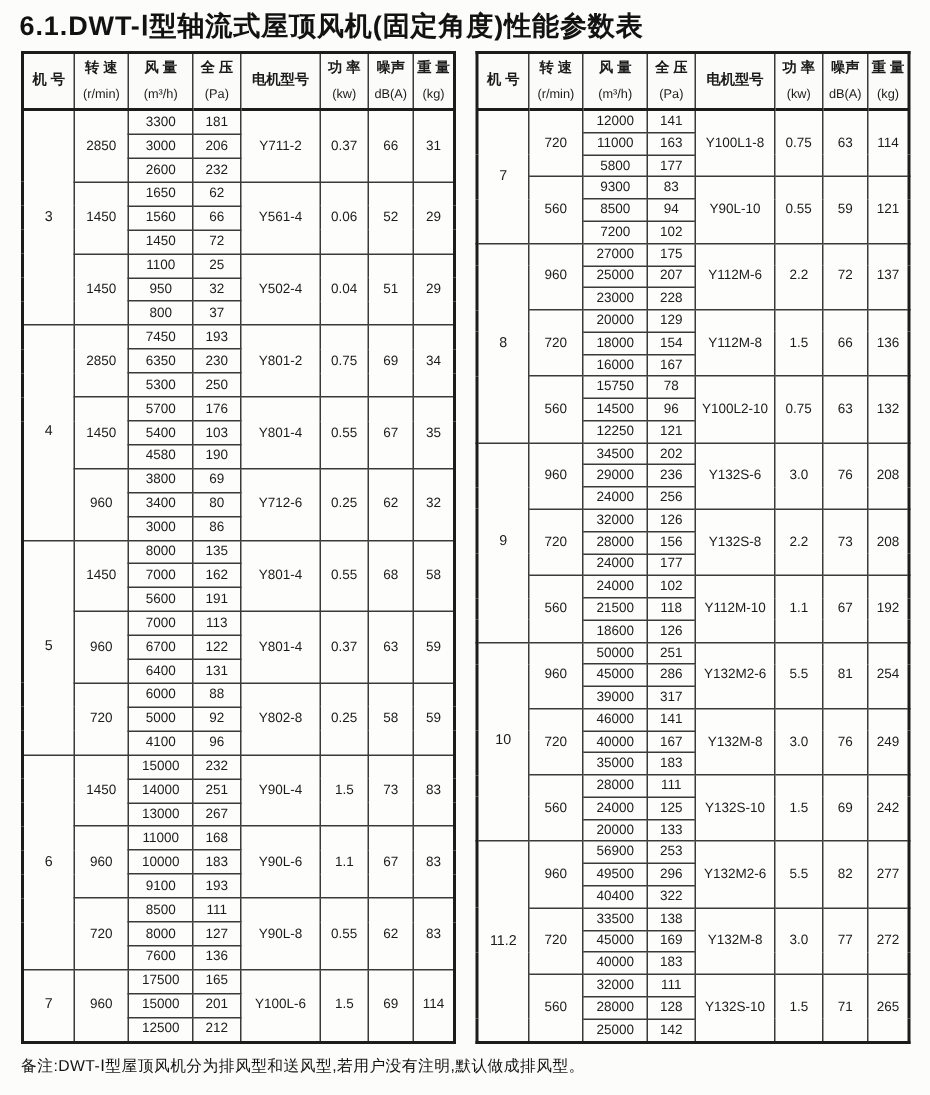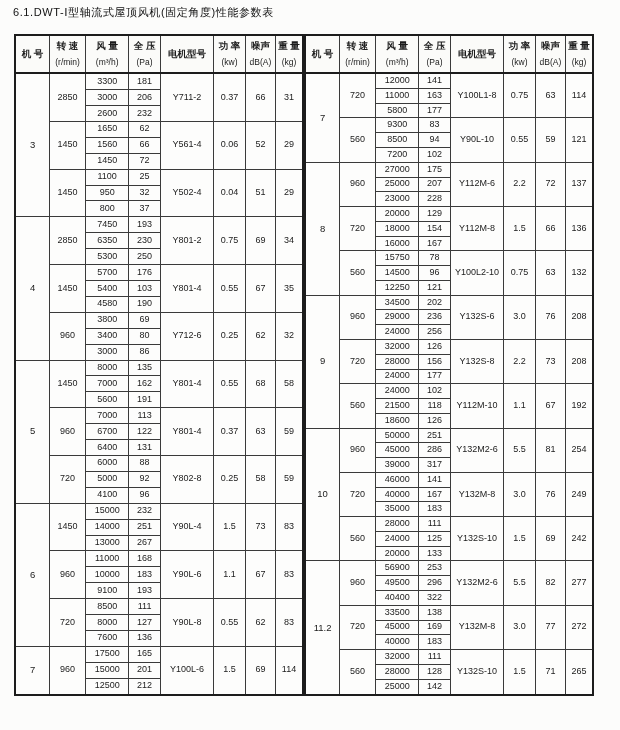--- a/index.html
+++ b/index.html
@@ -9,26 +9,26 @@
     font-family: "Liberation Sans", sans-serif;
     position: relative;
   }
   .page {
     position: absolute; left: 0; top: 0;
     width: 620px; height: 730px;
     background: #fcfcfb;
   }
   .title {
     position: absolute; left: 13px; top: 5px;
-    font-size: 11px; font-weight: normal;
+    font-size: 18px; font-weight: bold;
     letter-spacing: 0.6px; color: #121212;
   }
   .tables {
     position: absolute; left: 14px; top: 34px;
-    display: flex; 
+    display: flex; gap: 13px;
   }
   table {
     border-collapse: collapse; table-layout: fixed;
     width: 290px; height: 662px;
     background: #fdfdfc;
     border: 2px solid #1c1c1c;
   }
   th, td {
     border: 1px solid #3a3a3a;
     text-align: center; vertical-align: middle;
@@ -616,13 +616,14 @@
             <td class="pressure-cell">128</td>
           </tr>
           <tr>
             <td class="flow-cell">25000</td>
             <td class="pressure-cell">142</td>
           </tr>
         </tbody>
       </table>
   </div>
 
+  <div class="note">备注:DWT-Ⅰ型屋顶风机分为排风型和送风型,若用户没有注明,默认做成排风型。</div>
 </div>
 
 </body></html>

